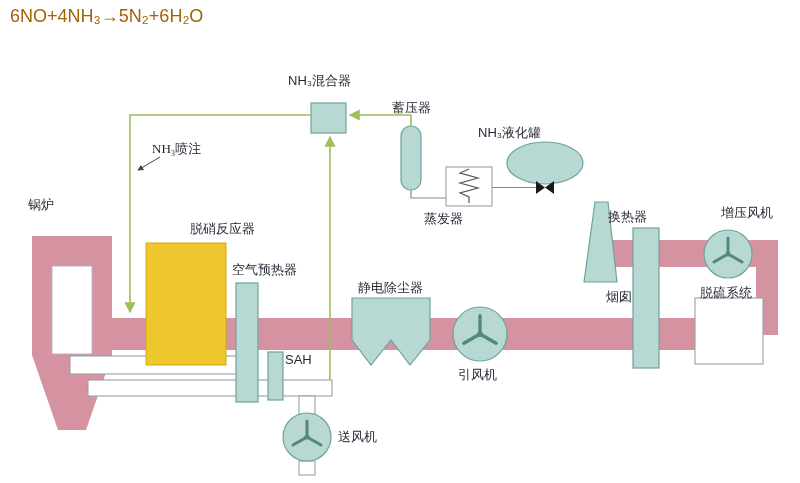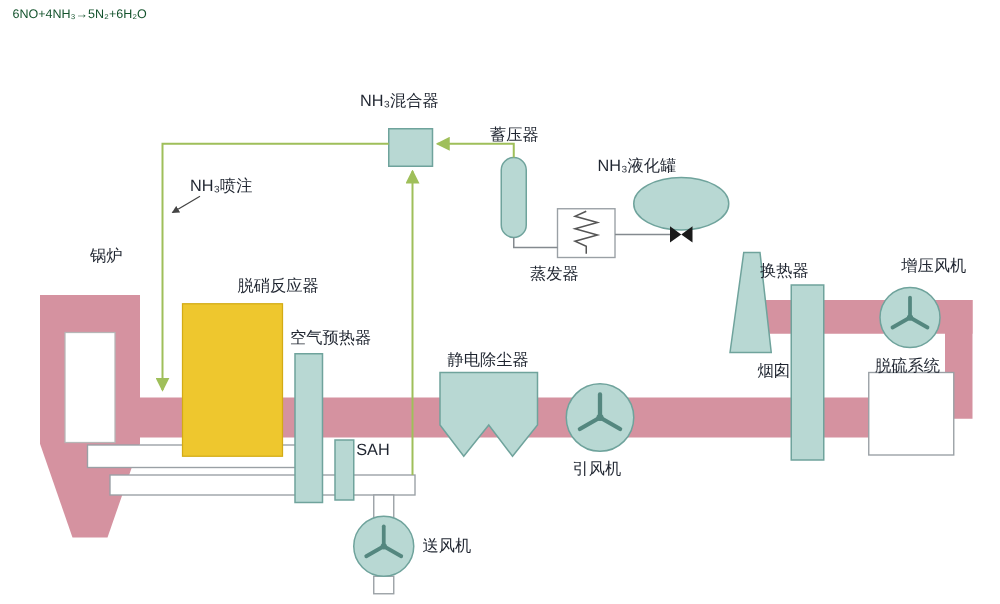--- a/index.html
+++ b/index.html
@@ -1,20 +1,20 @@
 <!DOCTYPE html>
 <html style="--flue-duct: #d592a0; --equipment: #b8d8d3; --equipment-stroke: #6fa39c; --reactor: #eec72e; --nh3-line: #9fbf5a; --text: #1f2530;"><head>
 <meta charset="utf-8">
 <style>
   html,body{margin:0;padding:0;background:#fff;}
   #stage{position:relative;width:800px;height:483px;background:#fff;overflow:hidden;
          font-family:"Liberation Sans","DejaVu Sans",sans-serif;}
   #diagram{position:absolute;left:0;top:0;}
   .lbl{position:absolute;font-size:13px;color:var(--text,#222);white-space:nowrap;line-height:1.1;}
-  .eq{position:absolute;font-size:10px;color:#14532d;white-space:nowrap;}
+  .eq{position:absolute;font-size:18px;color:#a16207;white-space:nowrap;}
   .duct{fill:var(--flue-duct,#d592a0);}
   .equip{fill:var(--equipment,#b8d8d3);stroke:var(--equipment-stroke,#6fa39c);stroke-width:1.2;}
   .reactor{fill:var(--reactor,#eec72e);stroke:#d3ab15;stroke-width:1;}
   .wbox{fill:#ffffff;stroke:#9aa0a5;stroke-width:1.1;}
   .cavity{fill:#ffffff;stroke:#b6b6b6;stroke-width:1;}
   .gline{fill:none;stroke:var(--nh3-line,#9fbf5a);stroke-width:1.6;}
   .grayline{fill:none;stroke:#848a8f;stroke-width:1.2;}
   .coil{fill:none;stroke:#555;stroke-width:1.2;}
   .valve{fill:#1a1a1a;}
 </style>
@@ -79,22 +79,22 @@
 
     <path d="M311,115 L130,115 L130,312" class="gline" marker-end="url(#ag)"></path>
     <path d="M330,380 L330,137" class="gline" marker-end="url(#ag)"></path>
     <path d="M411,126 L411,115 L350,115" class="gline" marker-end="url(#ag)"></path>
 
     <line x1="160" y1="157" x2="138" y2="170" stroke="#444" stroke-width="1" marker-end="url(#ad)"></line>
   </svg>
 
   <div class="eq" style="left:10px;top:6px;">6NO+4NH₃→5N₂+6H₂O</div>
 
-  <div class="lbl" style="left:28px;top:198px;margin-left:44px;">锅炉</div>
-  <div class="lbl" style="left:152px;top:142px;">NH₃喷注</div>
+  <div class="lbl" style="left:28px;top:198px;">锅炉</div>
+  <div class="lbl" style="left:152px;top:142px;font-family:Liberation Serif, serif;">NH₃喷注</div>
   <div class="lbl" style="left:146px;top:222px;margin-left:44px;">脱硝反应器</div>
   <div class="lbl" style="left:288px;top:74px;">NH₃混合器</div>
   <div class="lbl" style="left:392px;top:101px;">蓄压器</div>
   <div class="lbl" style="left:478px;top:126px;text-align:right;">NH₃液化罐</div>
   <div class="lbl" style="left:424px;top:212px;">蒸发器</div>
   <div class="lbl" style="left:232px;top:263px;">空气预热器</div>
   <div class="lbl" style="left:285px;top:353px;">SAH</div>
   <div class="lbl" style="left:358px;top:281px;">静电除尘器</div>
   <div class="lbl" style="left:458px;top:368px;">引风机</div>
   <div class="lbl" style="left:338px;top:430px;">送风机</div>

